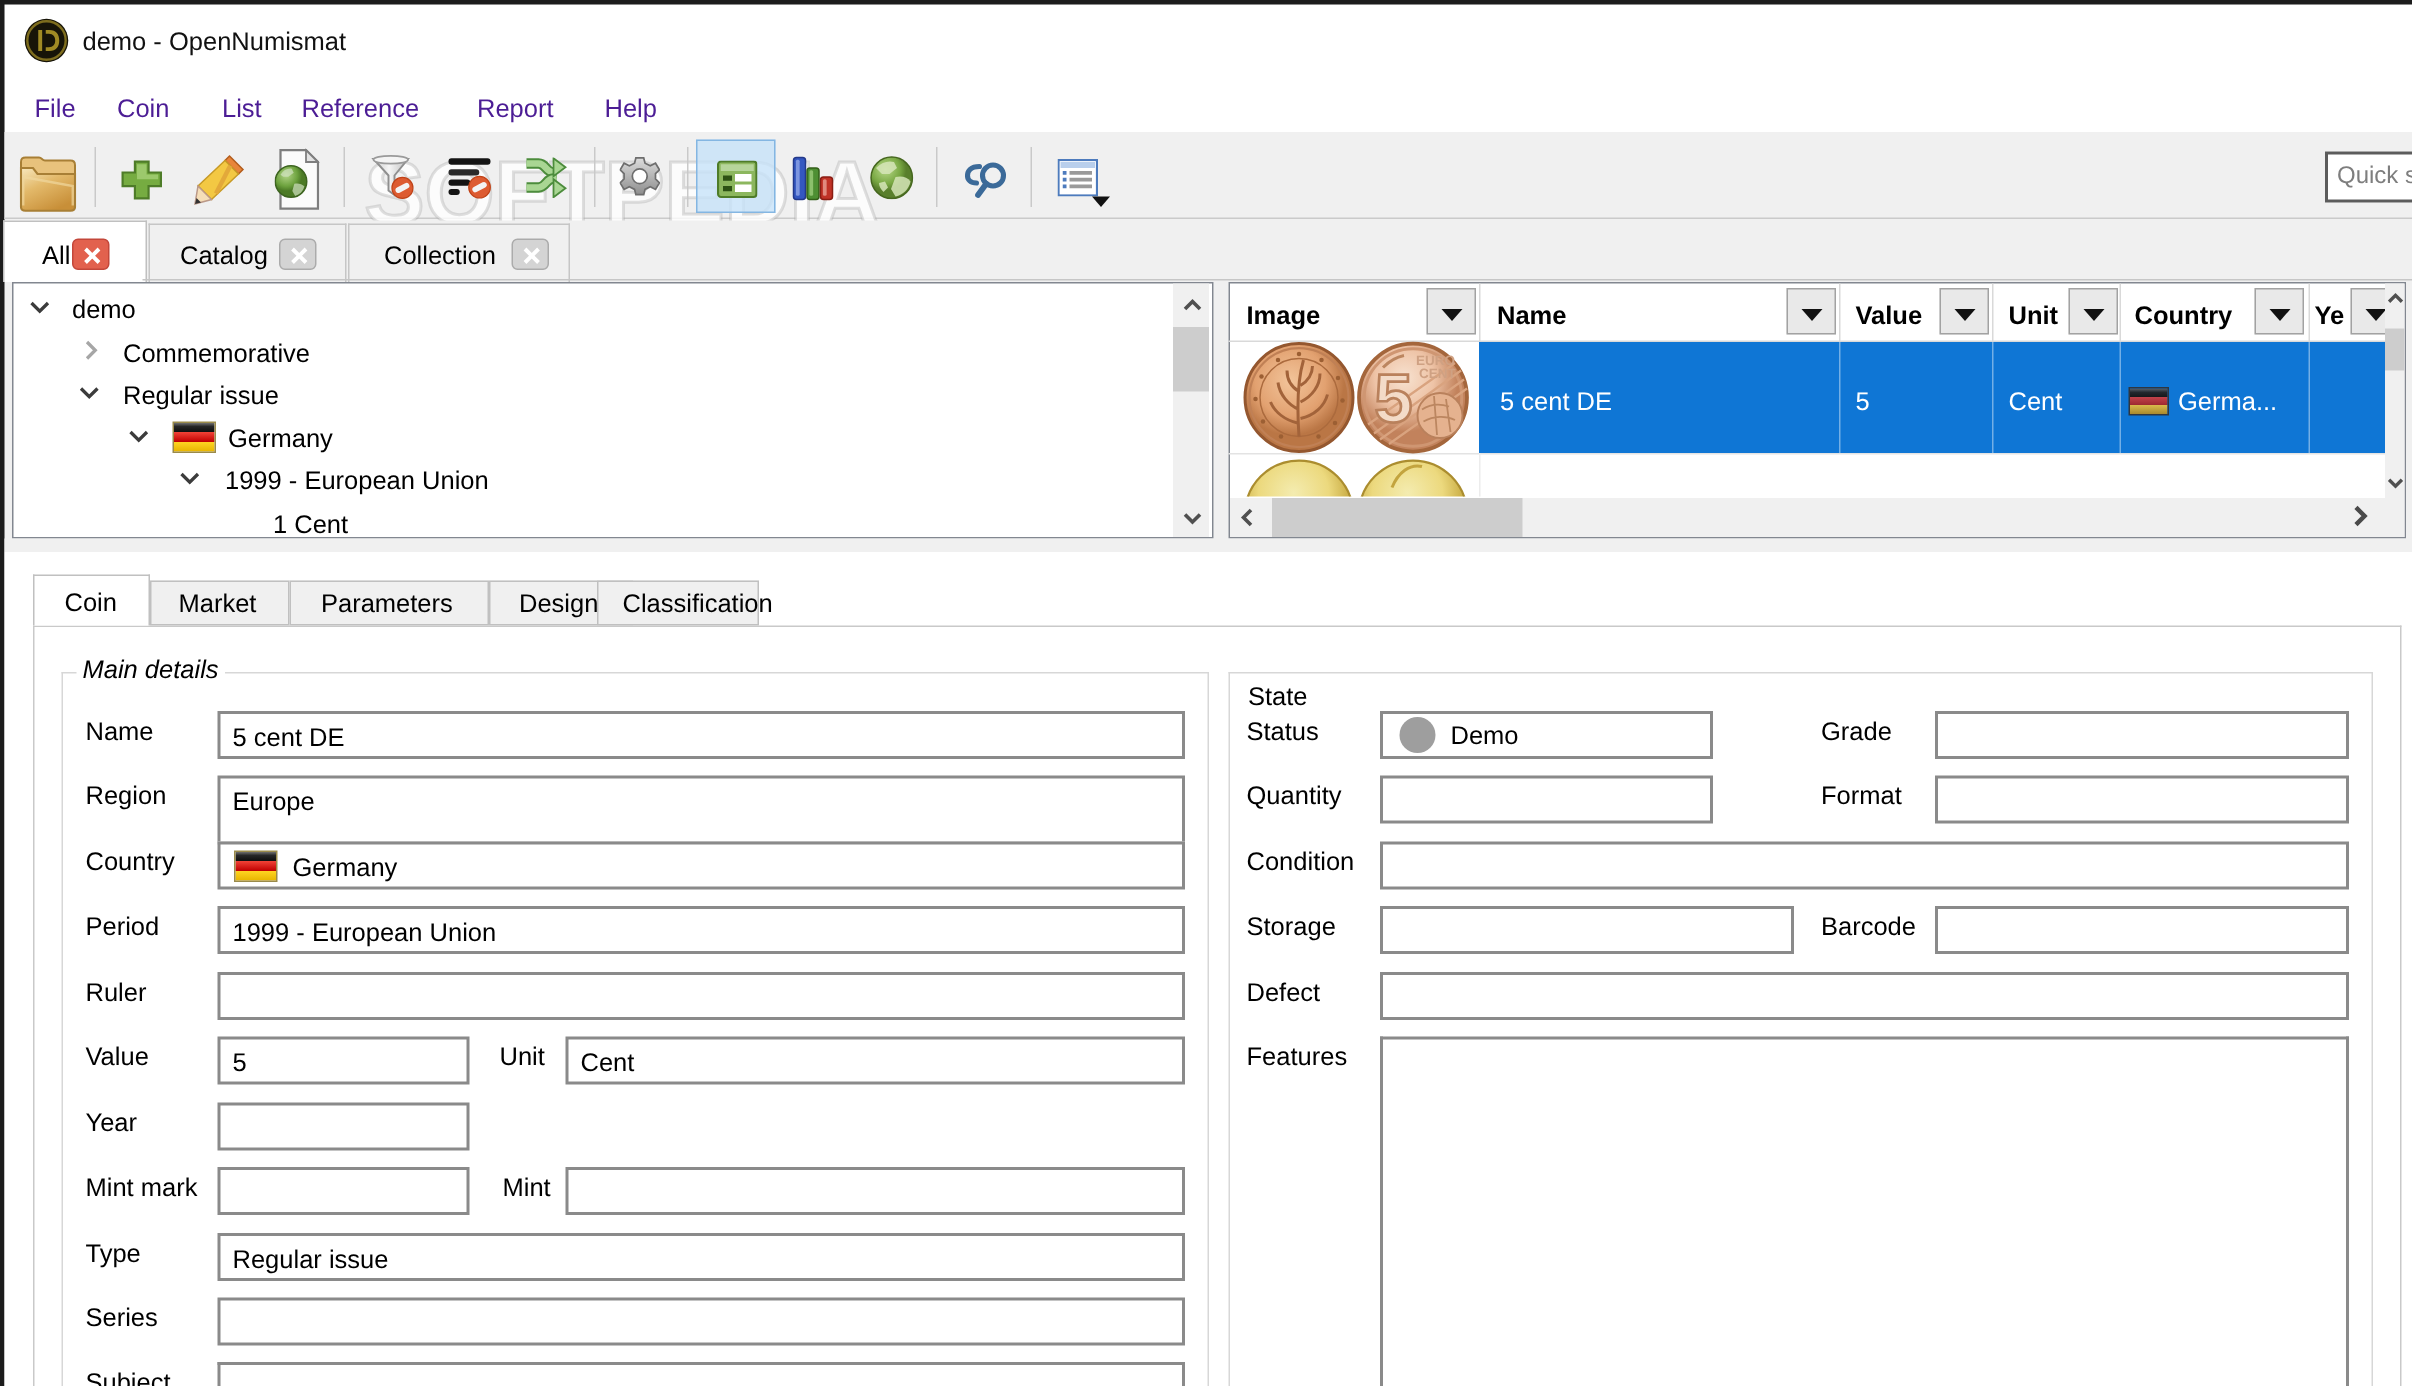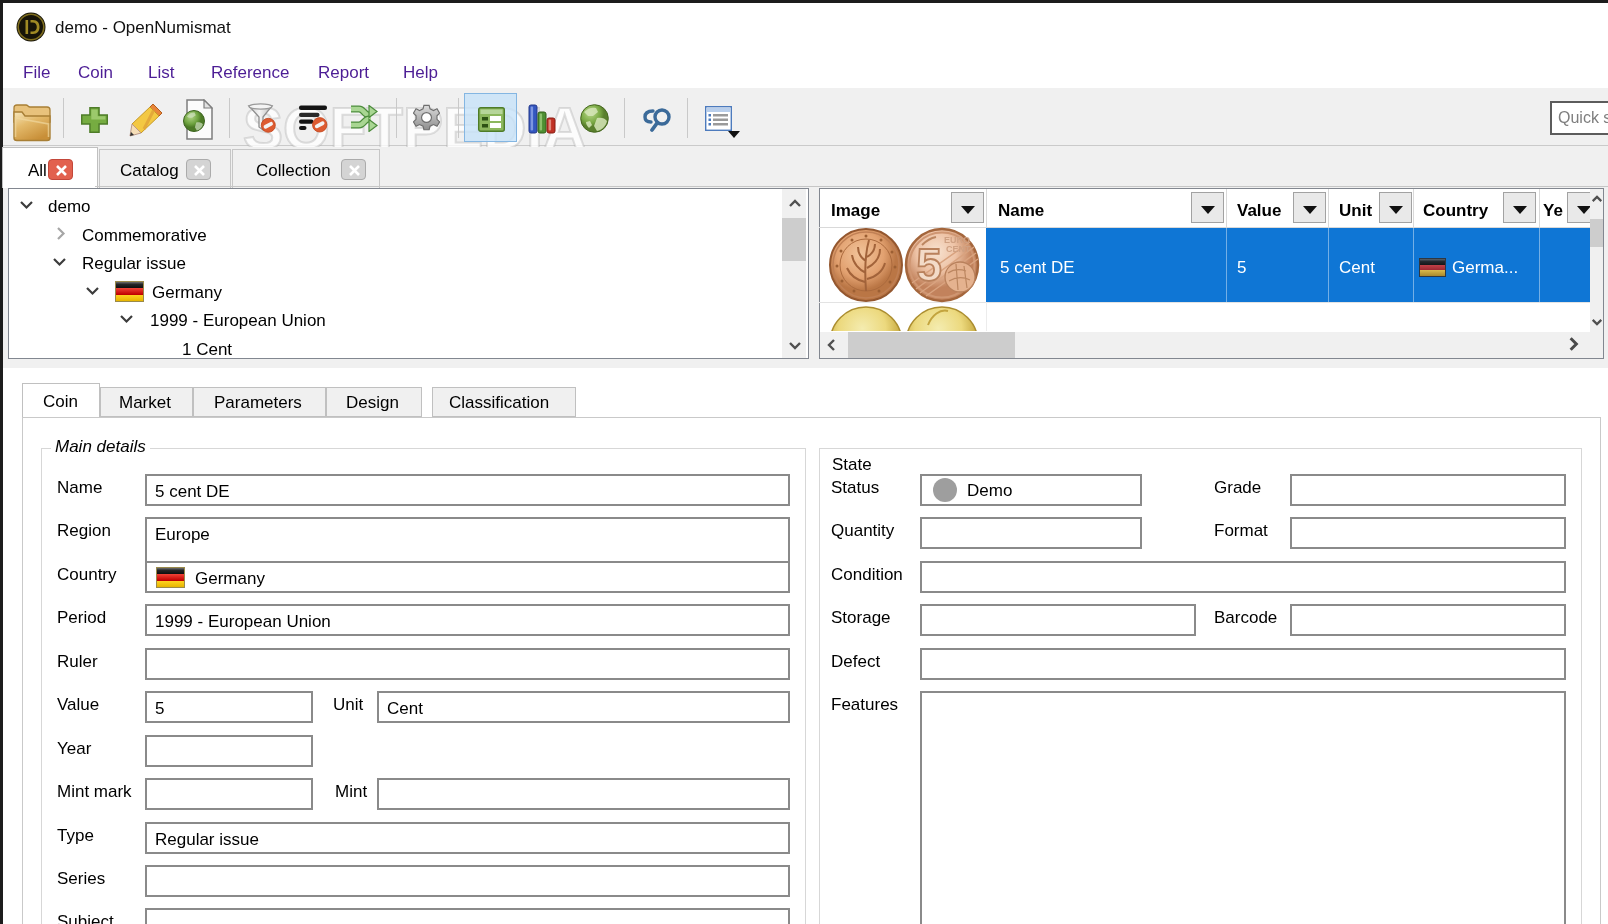--- a/index.html
+++ b/index.html
@@ -64,21 +64,21 @@
     <circle cx="15" cy="15" r="12.8" fill="none" stroke="#7e6d1e" stroke-width="1.6"></circle>
     <rect x="9.5" y="8" width="2.6" height="14" fill="#a08a24"></rect>
     <path d="M14.5 8 L17 8 C21.5 8 23.5 11 23.5 15 C23.5 19 21.5 22 17 22 L14.5 22 L14.5 19.5 L16.5 19.5 C19.5 19.5 20.8 17.5 20.8 15 C20.8 12.5 19.5 10.5 16.5 10.5 L14.5 10.5 Z" fill="#a08a24"></path>
   </svg>
   <div class="abs" id="title">demo - OpenNumismat</div>
 
   <div class="abs" id="menubar">
     <div class="menu" style="left:20px">File</div>
     <div class="menu" style="left:75px">Coin</div>
     <div class="menu" style="left:145px">List</div>
-    <div class="menu" style="left:208px">Reference</div>
+    <div class="menu" style="left:198px">Reference</div>
     <div class="menu" style="left:315px">Report</div>
     <div class="menu" style="left:400px">Help</div>
   </div>
 
   <div class="abs" id="toolbar"></div>
   <div class="abs" id="wmark">SOFTPEDIA</div>
   <div class="abs" id="bluebox"></div>
   <div class="abs" id="icons">
     <div class="tsep" style="left:63px;top:98px"></div>
     <div class="tsep" style="left:229px;top:98px"></div>
@@ -402,21 +402,21 @@
   <div class="abs" id="frame"></div>
   <div class="abs btab" style="left:100px; top:387px; width:93px;">
       <span style="left:18px">Market</span>
     </div>
   <div class="abs btab" style="left:193px; top:387px; width:133px;">
       <span style="left:20px">Parameters</span>
     </div>
   <div class="abs btab" style="left:326px; top:387px; width:96px;">
       <span style="left:19px">Design</span>
     </div>
-  <div class="abs btab" style="left:432px; top:387px; width:144px;">
+  <div class="abs btab" style="left:398px; top:387px; width:108px;">
       <span style="left:16px">Classification</span>
     </div>
   <div class="abs" id="cointab">
       <span style="position:absolute;left:20px;top:8px;font-size:17px">Coin</span>
     </div>
 
   <div class="abs gbox" style="left:41px; top:448px; width:765px; height:476px; border-bottom:none;"></div>
   <div class="abs glabel" style="left:51px; top:437px;font-style:italic;">Main details</div>
   <div class="abs gbox" style="left:819px; top:448px; width:763px; height:476px; border-bottom:none;"></div>
   <div class="abs glabel" style="left:828px; top:455px;">State</div>

